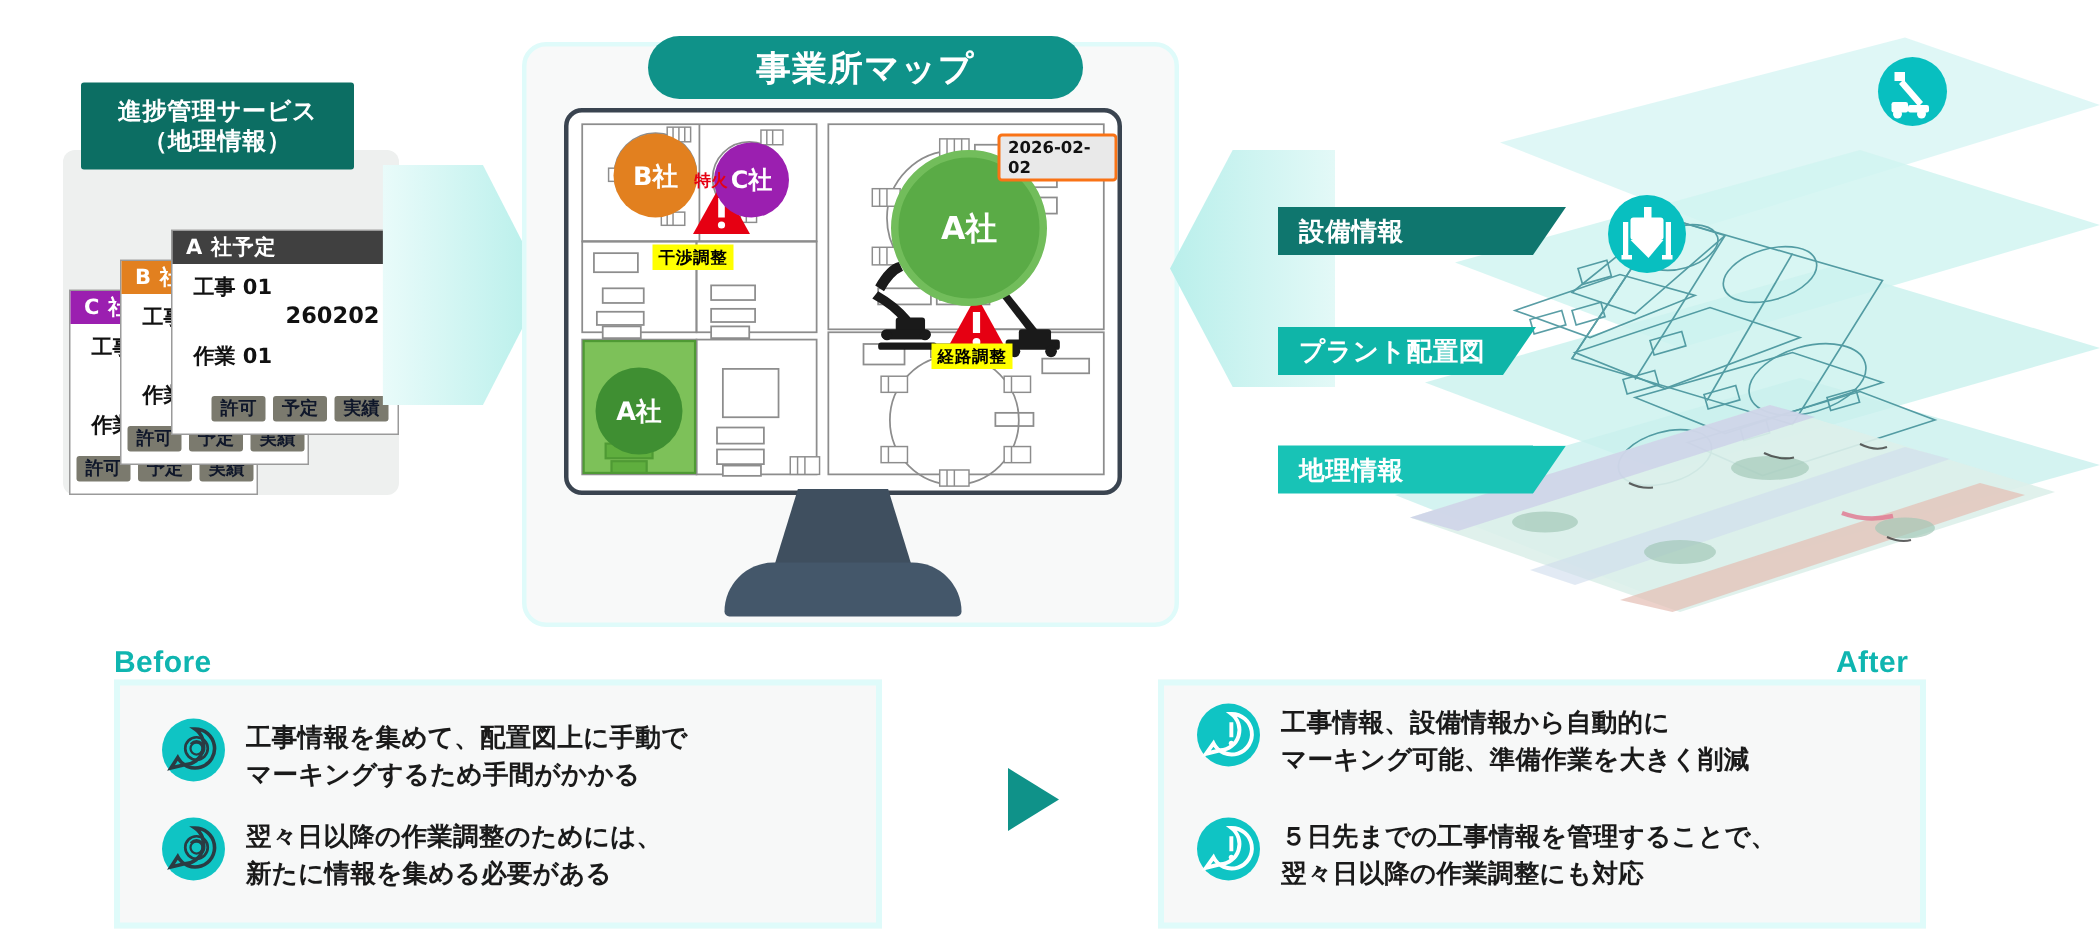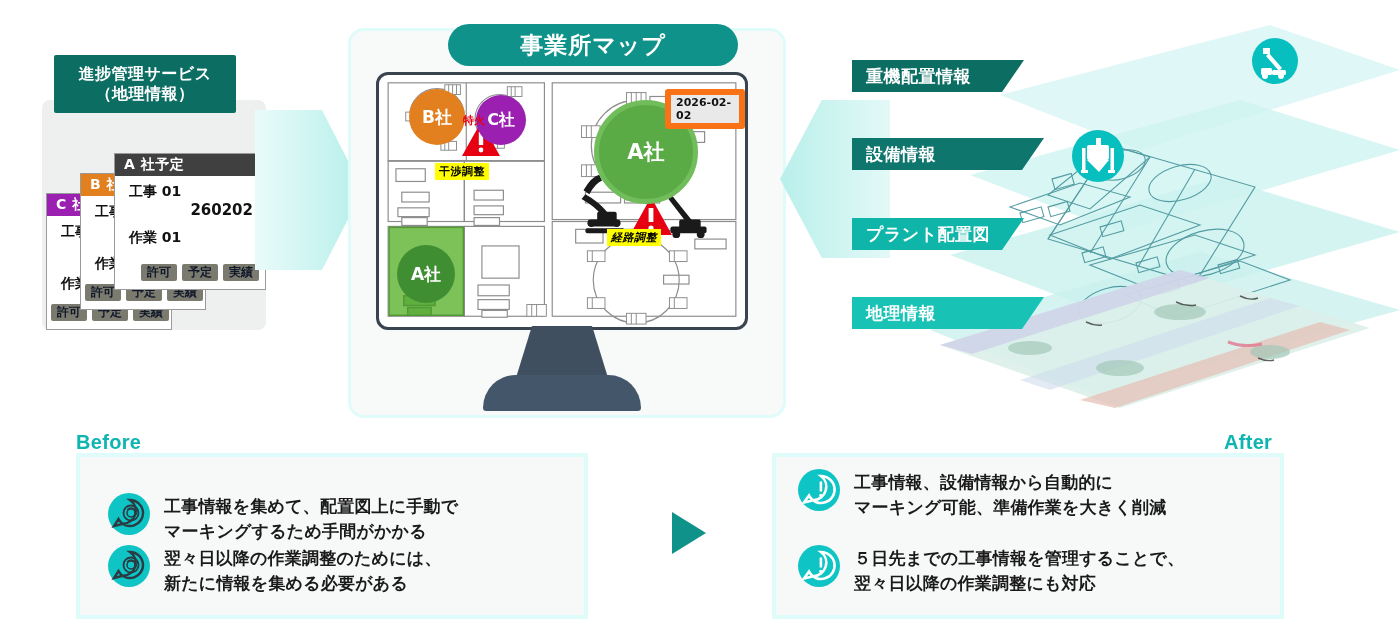--- a/index.html
+++ b/index.html
@@ -36,37 +36,37 @@
   #card-a .card-hdr{background:#404040;}
 
   
   #arrow1{left:255px;top:110px;width:108px;height:160px;
     background:linear-gradient(90deg,#e9fbfa 0%,#b6efea 100%);
     clip-path:polygon(0 0,62% 0,100% 50%,62% 100%,0 100%);}
 
   
   #monitor-wrap{left:348px;top:28px;width:432px;height:384px;
     background:#f8f9f9;border:3px solid #dffbfa;border-radius:16px;}
-  #monitor-title{left:448px;top:24px;width:290px;height:42px;background:#0f9289;
+  #monitor-title{left:432px;top:24px;width:290px;height:42px;background:#0f9289;
     border-radius:21px;display:flex;align-items:center;justify-content:center;
     color:#fff;font-size:23px;font-weight:700;letter-spacing:1px;z-index:5;}
   #screen{left:376px;top:72px;width:372px;height:258px;background:#fff;
     border:3px solid #3a4450;border-radius:12px;box-sizing:border-box;overflow:hidden;}
   #stand-neck{left:515px;top:326px;width:94px;height:55px;background:#3f4f5f;
     clip-path:polygon(18% 0,82% 0,100% 100%,0 100%);}
   #stand-base{left:483px;top:375px;width:158px;height:36px;background:#44576a;
     border-radius:40px 40px 4px 4px;}
 
   .svgfull{position:absolute;left:0;top:0;width:100%;height:100%;}
 
   .warn-label{position:absolute;background:#ffff00;color:#000;font-size:11px;
     font-weight:700;padding:1px 4px;white-space:nowrap;z-index:6;letter-spacing:.5px;}
   .red-label{position:absolute;color:#e60012;font-size:11px;font-weight:700;
     white-space:nowrap;z-index:6;}
-  .date-chip{position:absolute;background:#e9e9e9;border:6px solid #f97316;
+  .date-chip{position:absolute;background:#e9e9e9;border:2px solid #f97316;
     border-radius:3px;font-size:11px;font-weight:700;color:#111;padding:1px 5px;z-index:6;}
   .co-badge{position:absolute;border-radius:50%;display:flex;align-items:center;
     justify-content:center;color:#fff;font-weight:700;z-index:4;}
 
   
   #arrow2{left:780px;top:100px;width:110px;height:158px;
     background:linear-gradient(270deg,#e3f9f7 0%,#b9efeb 100%);
     clip-path:polygon(100% 0,100% 100%,38% 100%,0 50%,38% 0);}
 
   
@@ -310,21 +310,21 @@
   </div>
   <div class="warn-label" style="left:56px;top:88px;">
     <span>干渉調整</span>
   </div>
 
   <svg class="abs" style="left:250px;top:120px;width:44px;height:42px;" viewBox="0 0 44 42">
     <path d="M22 2 L43 40 L1 40 Z" fill="#e60012"></path>
     <rect x="19.6" y="13" width="4.8" height="14" fill="#fff"></rect>
     <circle cx="22" cy="33" r="2.6" fill="#fff"></circle>
   </svg>
-  <div class="warn-label" style="left:228px;top:154px;font-style:italic;">
+  <div class="warn-label" style="left:242px;top:154px;">
     <span>経路調整</span>
   </div>
 </div>
 
 <div class="abs" id="stand-neck"></div>
 <div class="abs" id="stand-base"></div>
 
 <div class="abs" id="arrow2"></div>
 
 <div class="abs" id="layers">
@@ -375,23 +375,20 @@
     </g>
     <g stroke="#3b3b3b" stroke-width="1.4" fill="none" opacity=".8">
       <path d="M206 82 q8 4 16 3"></path>
       <path d="M296 62 q10 5 20 3"></path>
       <path d="M360 56 q10 5 18 2"></path>
       <path d="M378 118 q9 4 16 2"></path>
     </g>
     <path d="M348 102 q16 6 34 2" stroke="#e07c94" stroke-width="3" fill="none" opacity=".85"></path>
   </svg>
 
-  <div class="layer-tab" style="left:12px;top:60px;width:150px;background:#0c6e63;">
-    <span>重機配置情報</span>
-  </div>
   <div class="layer-tab" style="left:12px;top:138px;width:170px;background:#0f766e;">
     <span>設備情報</span>
   </div>
   <div class="layer-tab" style="left:12px;top:297px;width:170px;background:#18c3b6;">
     <span>地理情報</span>
   </div>
   <div class="layer-tab" style="left:12px;top:218px;width:150px;background:#0fb5a8;">
     <span>プラント配置図</span>
   </div>
 
@@ -421,21 +418,21 @@
     </svg>
   </div>
 </div>
 
 <div class="ba-label" style="left:76px;top:431px;">
   <span>Before</span>
 </div>
 <div class="ba-box" style="left:76px;top:453px;width:512px;height:166px;">
 </div>
 
-<div class="ba-row" style="left:108px;top:493px;width:470px;">
+<div class="ba-row" style="left:108px;top:479px;width:470px;">
   <div class="ba-ico">
     <svg viewBox="0 0 42 42" style="width:100%;height:100%;">
       <path d="M22 7 a13 13 0 1 1 -11.5 19 l-4.5 7 l9 -2.2 A13 13 0 0 0 22 7 z" fill="none" stroke="#2a3b43" stroke-width="2.4"></path>
       <circle cx="23" cy="20" r="7.5" fill="none" stroke="#2a3b43" stroke-width="1.8"></circle>
       <circle cx="23" cy="20" r="4" fill="none" stroke="#2a3b43" stroke-width="1.5"></circle>
       <path d="M19 17 q4 -4 8 0 q3 4 -1 7" fill="none" stroke="#2a3b43" stroke-width="1.3"></path>
     </svg>
   </div>
   <div class="ba-txt">工事情報を集めて、配置図上に手動で
 マーキングするため手間がかかる</div>

